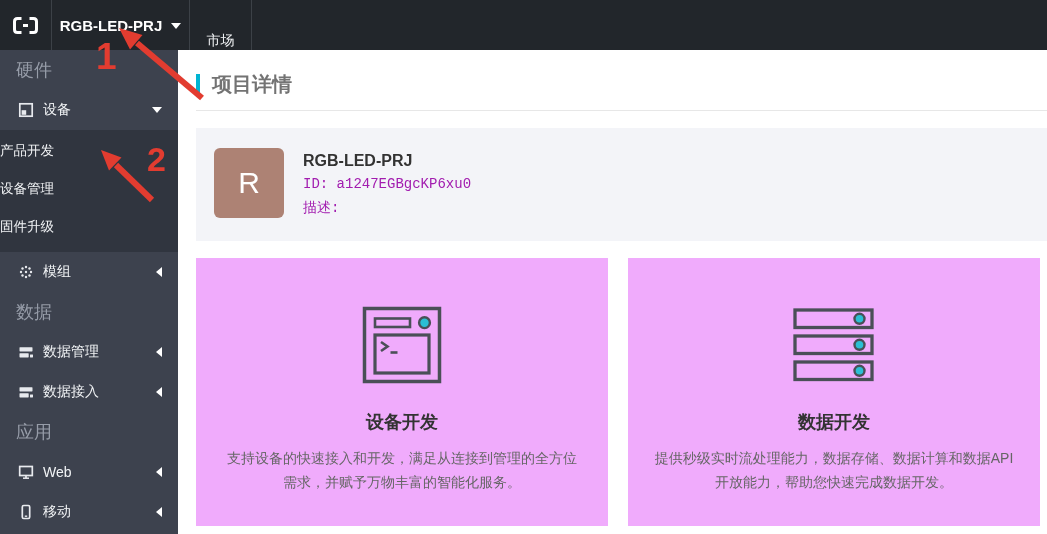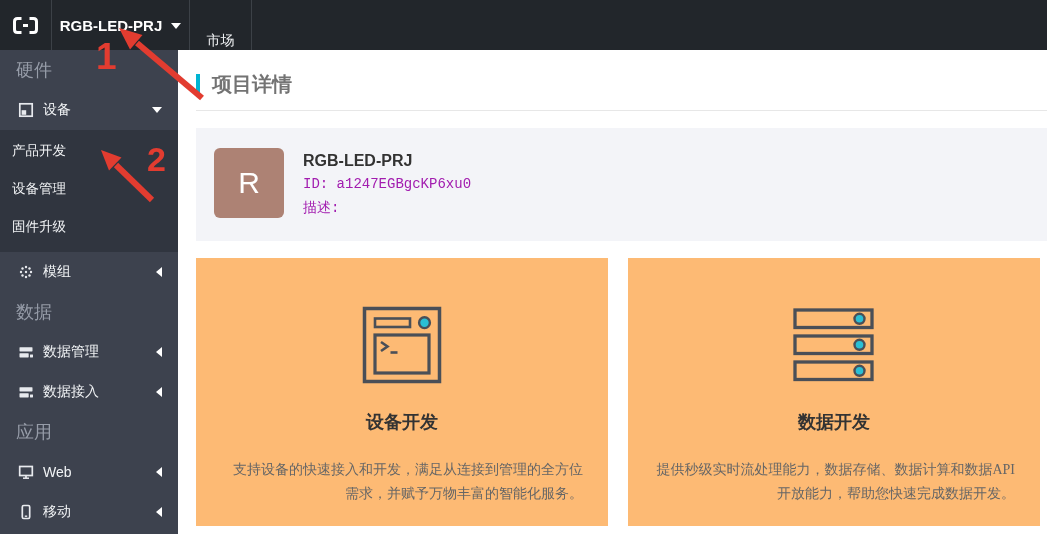--- a/index.html
+++ b/index.html
@@ -24,21 +24,21 @@
   .sidebar { position:absolute; top:50px; left:0; width:178px; height:484px;
              background:#3d424e; color:#eef0f3; z-index:4; }
   .side-section-label { height:40px; line-height:40px; padding-left:16px;
              color:#969ca8; font-size:18px; }
   .side-item { height:40px; display:flex; align-items:center; padding:0 16px 0 18px;
              font-size:14px; color:#f2f4f6; cursor:pointer; }
   .side-item .icon { width:16px; height:16px; margin-right:9px; flex:0 0 16px; display:flex; align-items:center; }
   .side-item .grow { flex:1; }
   .submenu { background:#30353f; padding:2px 0 6px 0; }
   .submenu-item { height:38px; line-height:38px; font-size:13.5px;
-             color:#f2f4f6; cursor:pointer;margin-left:12px; }
+             color:#f2f4f6; cursor:pointer; }
   .tri-down { width:0; height:0; border-left:5px solid transparent;
              border-right:5px solid transparent; border-top:6px solid #fff; }
   .tri-left { width:0; height:0; border-top:5px solid transparent;
              border-bottom:5px solid transparent; border-right:6px solid #fff; }
 
   
   .content { position:absolute; top:50px; left:178px; right:0; bottom:0; background:#fff; }
   .page-header { position:absolute; top:21px; left:18px; display:flex; align-items:center; }
   .accent-bar { width:4px; height:21px; background:#00b4d2; margin-right:12px; }
   .page-title { font-size:20px; font-weight:bold; color:#737373; }
@@ -46,26 +46,26 @@
 
   .project-card { position:absolute; top:78px; left:18px; right:0; height:113px;
              background:#f3f4f8; display:flex; padding:20px 0 0 18px; }
   .avatar { width:70px; height:70px; border-radius:6px; background:#ad8274; color:#fff;
              font-size:30px; display:flex; align-items:center; justify-content:center; }
   .project-meta { margin-left:19px; padding-top:2px; }
   .project-name { font-size:16px; font-weight:bold; color:#333; line-height:22px; }
   .project-id, .project-desc { font-size:14px; color:#a21caf; line-height:24px;font-family:Liberation Mono, monospace; }
 
   .feature-cards { position:absolute; top:208px; left:18px; display:flex; gap:20px; }
-  .feature-card { width:412px; height:268px; background:#fdba74; cursor:pointer;
-             display:flex; flex-direction:column; align-items:center;font-family:Liberation Serif, serif; }
+  .feature-card { width:412px; height:268px; background:#f0abfc; cursor:pointer;
+             display:flex; flex-direction:column; align-items:center; }
   .feature-icon { margin-top:48px; height:78px; display:flex; align-items:center; }
   .feature-title { margin-top:26px; font-size:18px; font-weight:bold; color:#333; }
-  .feature-desc { margin-top:24px; padding:0 25px; font-size:14px; color:#666;
-             line-height:24px; text-align:right; align-self:stretch; }
+  .feature-desc { margin-top:12px; padding:0 25px; font-size:14px; color:#666;
+             line-height:24px; text-align:center; align-self:stretch; }
 
   
   .annotations { position:absolute; top:0; left:0; width:1047px; height:534px;
              z-index:50; pointer-events:none; }
   .anno-digit { font-family:"Liberation Sans","DejaVu Sans",sans-serif; font-weight:bold; }
 </style>
 </head>
 <body>
 
 <div class="stage">

